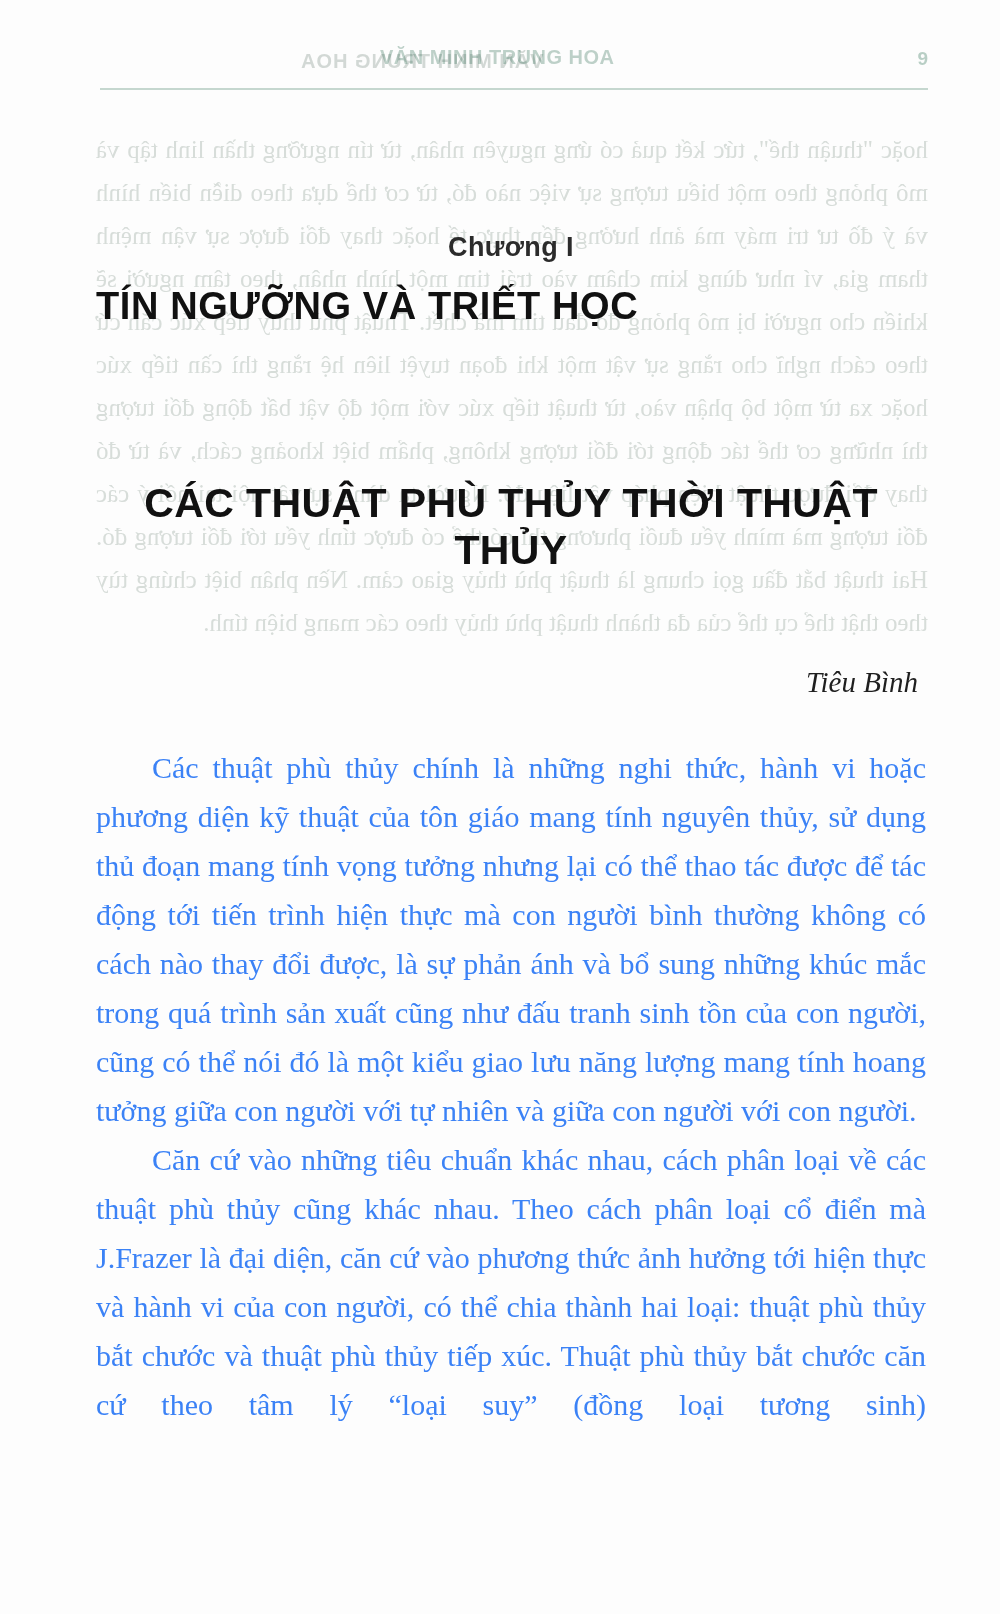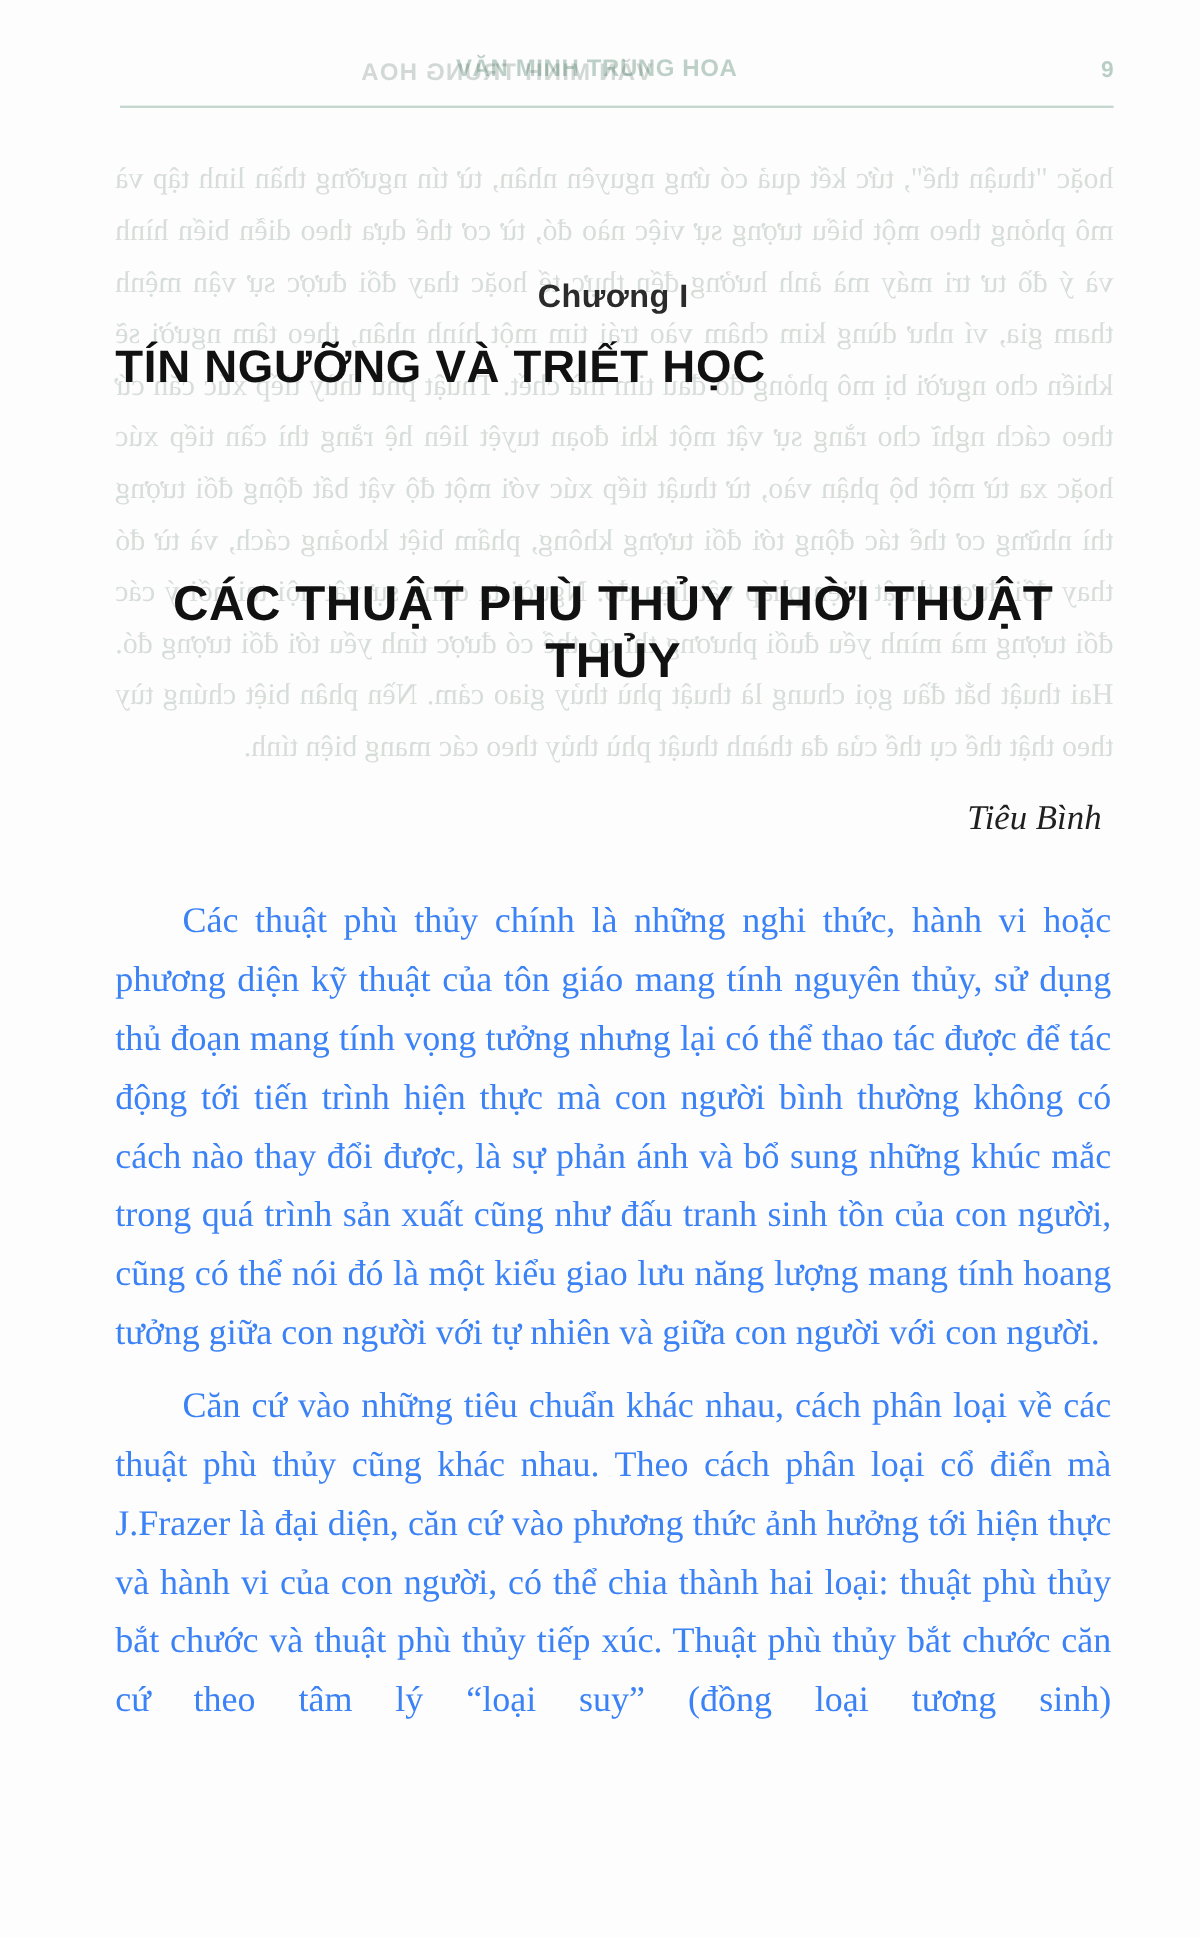--- a/index.html
+++ b/index.html
@@ -146,21 +146,21 @@
   .body-text p {
     margin: 0;
     text-indent: 56px;
     text-align: justify;
     font-size: 30px;
     line-height: 49px;
     color: #3b82f6;
     hyphens: none;
   }
   .body-text p + p {
-    margin-top: 12px;
+    margin-top: 0;
   }
   .last-line-full {
     text-align-last: justify;
   }
 </style>
 </head>
 <body>
 
 <div class="page">
 

